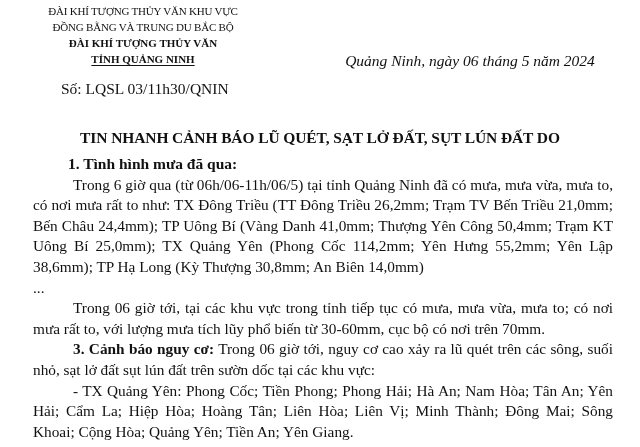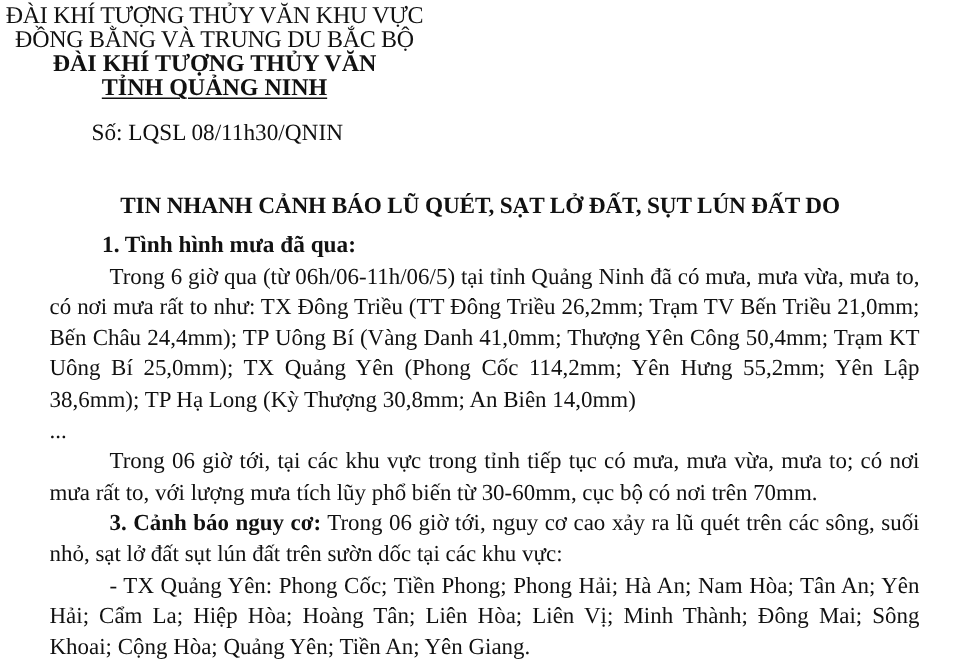--- a/index.html
+++ b/index.html
@@ -4,21 +4,21 @@
 <style>
   html, body { margin: 0; padding: 0; background: #ffffff; }
   body {
     width: 640px; height: 447px; overflow: hidden; position: relative;
     font-family: "Liberation Serif", "DejaVu Serif", serif;
     color: #111111;
   }
   .page { position: absolute; left: 0; top: 0; width: 640px; height: 447px; }
   .hdr-left {
     position: absolute; left: 0; top: 3px; width: 286px; text-align: center;
-    font-size: 16px; line-height: 16px;
+    font-size: 11px; line-height: 16px;
   }
   .hdr-left .l1, .hdr-left .l2 { font-weight: normal; letter-spacing: -0.2px; }
   .hdr-left .l3 { font-weight: bold; letter-spacing: 0; }
   .hdr-left .l4 { font-weight: bold; }
   .hdr-left .l4 span { text-decoration: underline; text-underline-offset: 2px; }
   .hdr-right {
     position: absolute; left: 292px; top: 3px; width: 348px; text-align: center;
     font-size: 15.5px; line-height: 17px; font-weight: bold;
   }
   .hdr-right .motto span { text-decoration: underline; text-underline-offset: 2px; }
@@ -49,22 +49,23 @@
 <div class="page">
 
   <div class="hdr-left">
     <div class="l1">ĐÀI KHÍ TƯỢNG THỦY VĂN KHU VỰC</div>
     <div class="l2">ĐỒNG BẰNG VÀ TRUNG DU BẮC BỘ</div>
     <div class="l3">ĐÀI KHÍ TƯỢNG THỦY VĂN</div>
     <div class="l4"><span>TỈNH QUẢNG NINH</span></div>
   </div>
 
 
+  <div class="date">Quảng Ninh, ngày 06 tháng 5 năm 2024</div>
 
-  <div class="doc-no">Số: LQSL 08/11h30/QNIN</div>
+  <div class="doc-no">Số: LQSL 03/11h30/QNIN</div>
 
   <div class="title">
     <div>TIN NHANH CẢNH BÁO LŨ QUÉT, SẠT LỞ ĐẤT, SỤT LÚN ĐẤT DO</div>
   </div>
 
   <div class="body">
     <div class="sec-title sec1">1. Tình hình mưa đã qua:</div>
     <p class="indent">Trong 6 giờ qua (từ 06h/06-11h/06/5) tại tỉnh Quảng Ninh đã có mưa, mưa vừa, mưa to, có nơi mưa rất to như: TX Đông Triều (TT Đông Triều 26,2mm; Trạm TV Bến Triều 21,0mm; Bến Châu 24,4mm); TP Uông Bí (Vàng Danh 41,0mm; Thượng Yên Công 50,4mm; Trạm KT Uông Bí 25,0mm); TX Quảng Yên (Phong Cốc 114,2mm; Yên Hưng 55,2mm; Yên Lập 38,6mm); TP Hạ Long (Kỳ Thượng 30,8mm; An Biên 14,0mm)</p>
     <p>...</p>
 

